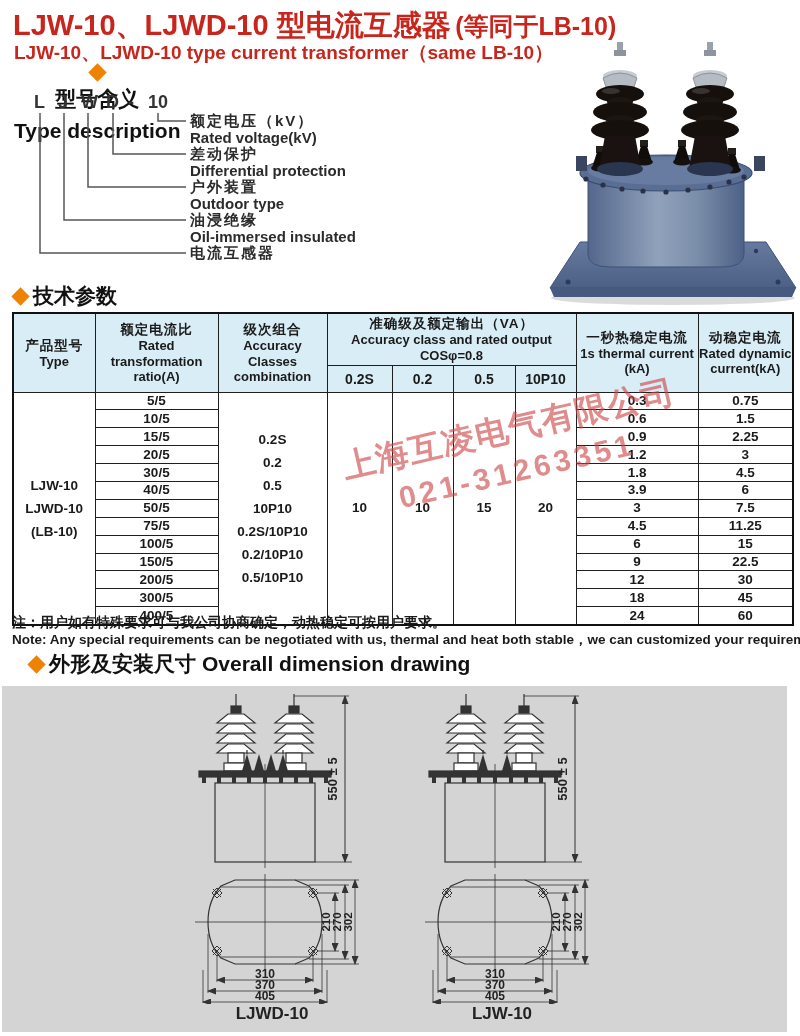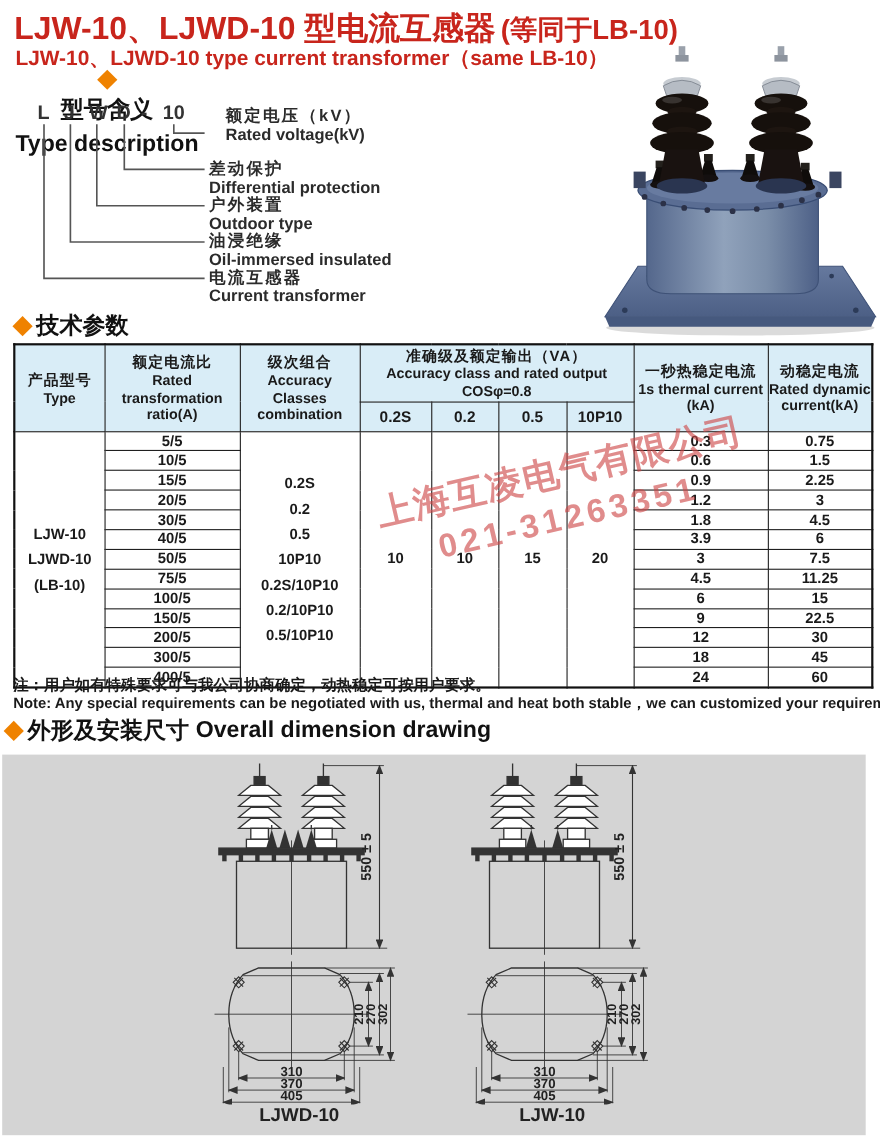--- a/index.html
+++ b/index.html
@@ -79,39 +79,38 @@
   <svg class="abs" style="left:0;top:0;" width="470" height="192" viewBox="0 0 470 192">
     <g stroke="#555" stroke-width="1.5" fill="none">
       <polyline points="128,21 128,29 156,29"></polyline>
       <polyline points="83,21 83,62 156,62"></polyline>
       <polyline points="58,21 58,95 156,95"></polyline>
       <polyline points="34,21 34,128 156,128"></polyline>
       <polyline points="10,21 10,161 156,161"></polyline>
     </g>
   </svg>
 
-  <div class="td-label" style="top:6px;margin-left:15px;">
+  <div class="td-label" style="top:21px;">
     <div class="cn">额定电压（kV）</div>
     <div class="en">Rated voltage(kV)</div>
   </div>
   <div class="td-label" style="top:54px;">
     <div class="cn">差动保护</div>
     <div class="en">Differential protection</div>
   </div>
   <div class="td-label" style="top:87px;">
     <div class="cn">户外装置</div>
     <div class="en">Outdoor type</div>
   </div>
   <div class="td-label" style="top:120px;">
     <div class="cn">油浸绝缘</div>
     <div class="en">Oil-immersed insulated</div>
   </div>
   <div class="td-label" style="top:153px;">
     <div class="cn">电流互感器</div>
-    <div class="en">Current transformer</div>
   </div>
 </div>
 
 <svg class="abs" style="left:548px;top:30px;" width="250" height="278" viewBox="0 0 250 278">
   <defs>
     <linearGradient id="tankGrad" x1="0" y1="0" x2="1" y2="0">
       <stop offset="0" stop-color="#54678c"></stop>
         <stop offset="0.45" stop-color="#90a2bb"></stop>
       <stop offset="0.7" stop-color="#7b8ea9"></stop>
         <stop offset="1" stop-color="#4d6087"></stop>
@@ -349,21 +348,21 @@
 </table>
 
 <div class="abs watermark">
   <div class="w1">上海互凌电气有限公司</div>
   <div class="w2">021-31263351</div>
 </div>
 
 <div class="abs note-cn">注：用户如有特殊要求可与我公司协商确定，动热稳定可按用户要求。</div>
 <div class="abs note-en">Note: Any special requirements can be negotiated with us, thermal and heat both stable，we can customized your requirement.</div>
 
-<div class="abs sec-head" style="left:6px;top:650px;">
+<div class="abs sec-head" style="left:30px;top:650px;">
   <span class="diamond"></span>
   <span>外形及安装尺寸</span>
   <span>Overall dimension drawing</span>
 </div>
 
 <div class="abs panel">
 
   <svg class="dwg" style="left:155px;" width="230" height="314" viewBox="0 0 230 314">
     <defs>
       <marker id="aw1" markerUnits="userSpaceOnUse" markerWidth="9" markerHeight="7" refX="8" refY="3.5" orient="auto-start-reverse">

